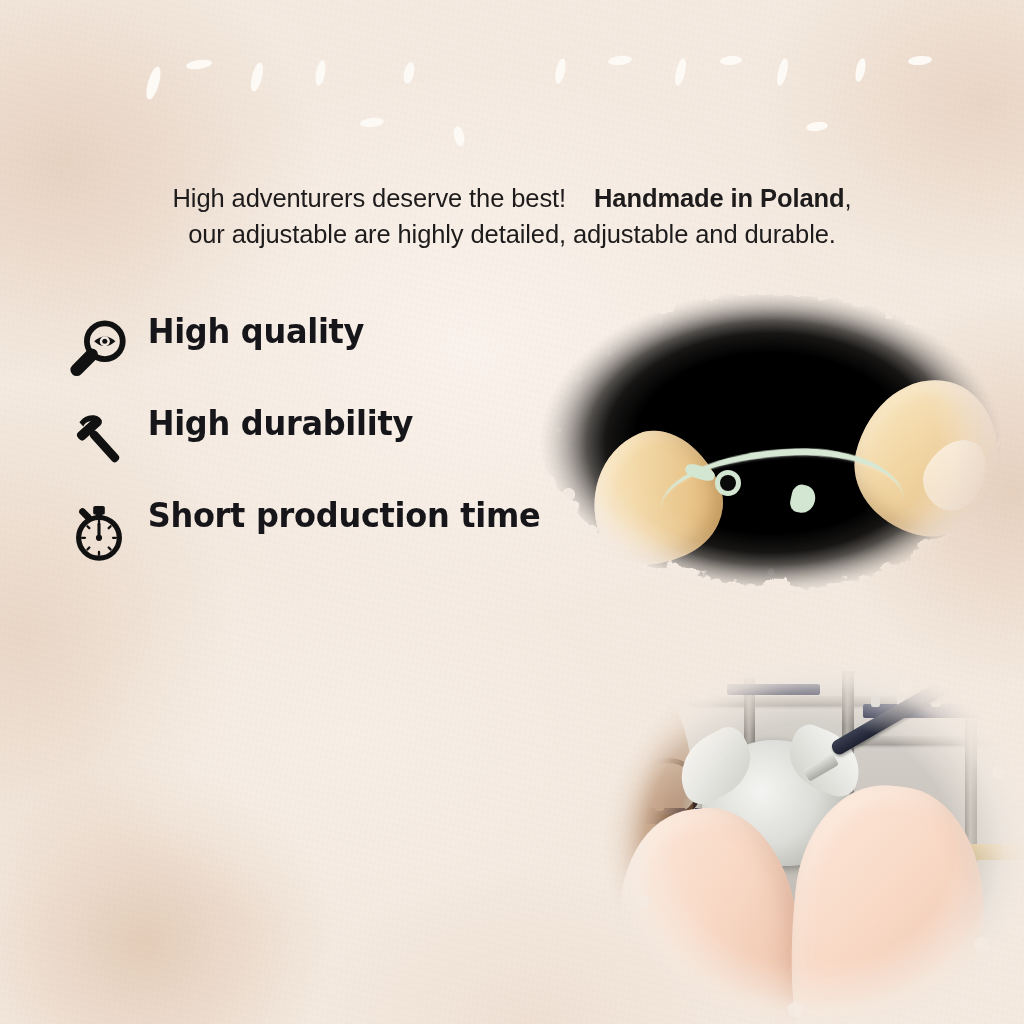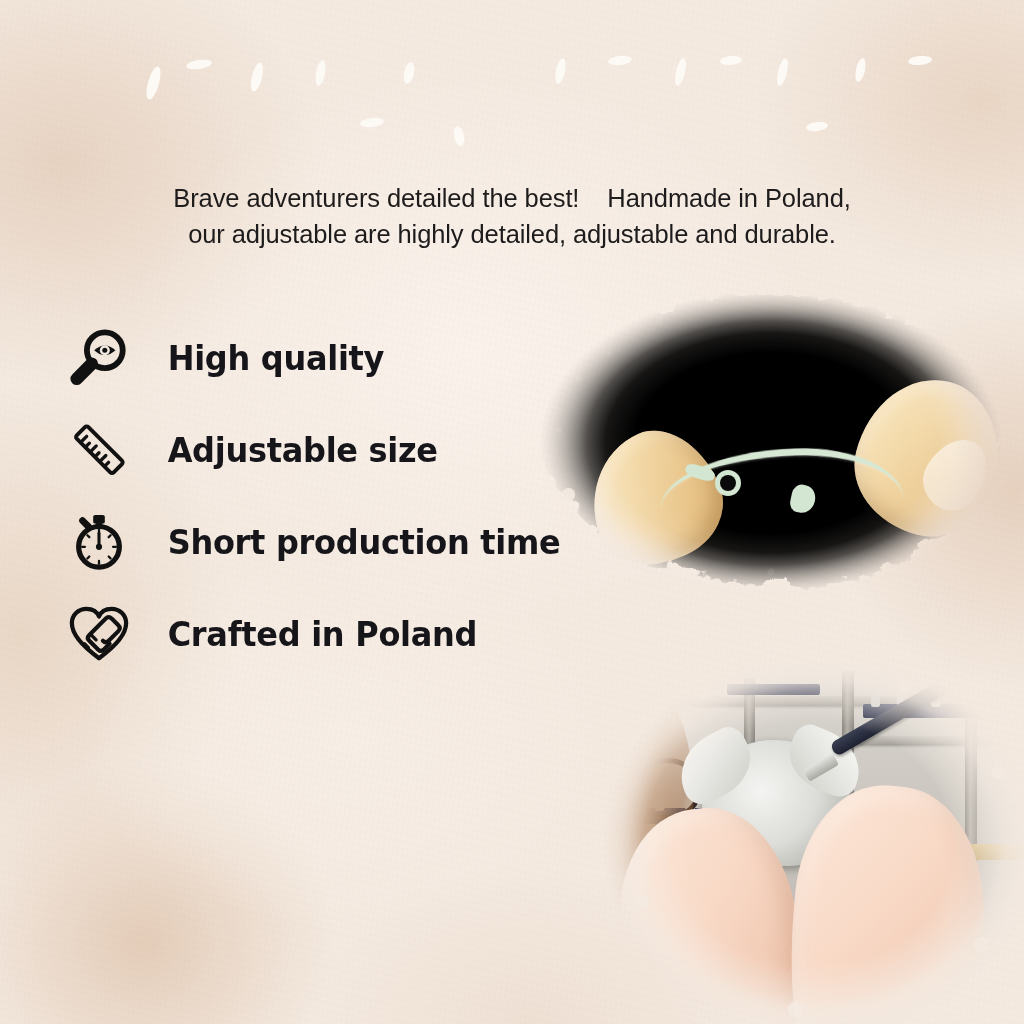--- a/index.html
+++ b/index.html
@@ -93,36 +93,35 @@
     left: 0;
     width: 1024px;
     text-align: center;
     z-index: 6;
     font-family: "Liberation Sans", sans-serif;
     font-size: 25.5px;
     line-height: 36px;
     color: #1d1b1b;
     letter-spacing: -.1px;
   }
-  .subtitle b { font-weight: 400; margin-left: 21px; }
+  .subtitle b { font-weight: 700; margin-left: 21px; }
 
   
   .features {
     position: absolute;
     top: 312px;
     left: 62px;
     width: 720px;
     z-index: 6;
   }
   .feature-row {
     position: relative;
     height: 92px;
     display: flex;
-    align-items: center;
-    gap: 20px;
+    align-items: flex-start;
   }
   .feature-icon {
     width: 74px;
     min-width: 74px;
     height: 74px;
     display: flex;
     align-items: center;
     justify-content: center;
   }
   .feature-icon svg { display: block; overflow: visible; }
@@ -440,58 +439,52 @@
   <div class="gloss" style="left:556px;top:58px;width:9px;height:26px;transform:rotate(12deg);"></div>
   <div class="gloss" style="left:608px;top:56px;width:24px;height:9px;transform:rotate(-6deg);"></div>
   <div class="gloss" style="left:676px;top:58px;width:9px;height:28px;transform:rotate(13deg);"></div>
   <div class="gloss" style="left:720px;top:56px;width:22px;height:9px;transform:rotate(-5deg);"></div>
   <div class="gloss" style="left:778px;top:58px;width:9px;height:28px;transform:rotate(13deg);"></div>
   <div class="gloss" style="left:806px;top:122px;width:22px;height:9px;transform:rotate(-6deg);"></div>
   <div class="gloss" style="left:856px;top:58px;width:9px;height:24px;transform:rotate(12deg);"></div>
   <div class="gloss" style="left:908px;top:56px;width:24px;height:9px;transform:rotate(-5deg);"></div>
 
   <div class="subtitle">
-    <div><span>Brave adventurers detailed the best! </span><b>Handmade in Poland</b><span>,</span></div>
+    <div><span>High adventurers deserve the best! </span><b>Handmade in Poland</b><span>,</span></div>
     <div>our adjustable are highly detailed, adjustable and durable.</div>
   </div>
 
   <div class="features">
 
     <div class="feature-row">
       <span class="feature-icon">
         <svg width="62" height="62" viewBox="0 0 64 64">
           <circle cx="38" cy="24" r="18.5" fill="none" stroke="#111" stroke-width="6"></circle>
           <path d="M24.5 38 L9 53.5" stroke="#111" stroke-width="13" stroke-linecap="round"></path>
           <path d="M27 24 q11 -10 22 0 q-11 10 -22 0 z" fill="#111"></path>
           <circle cx="38" cy="24" r="5.2" fill="#f4eae1"></circle>
           <circle cx="38" cy="24" r="2.6" fill="#111"></circle>
         </svg>
       </span>
       <span class="feature-label">High quality</span>
     </div>
 
-
     <div class="feature-row">
       <span class="feature-icon">
         <svg width="62" height="62" viewBox="0 0 64 64">
-          <g transform="rotate(-45 32 32)">
-            <rect x="24" y="5" width="17" height="54" rx="2.5" fill="none" stroke="#111" stroke-width="4"></rect>
-            <g stroke="#111" stroke-width="3.4" stroke-linecap="round">
-              <path d="M24 13 h9"></path>
-              <path d="M24 20 h6"></path>
-              <path d="M24 27 h9"></path>
-              <path d="M24 34 h6"></path>
-              <path d="M24 41 h9"></path>
-              <path d="M24 48 h6"></path>
-            </g>
+          <g transform="rotate(-42 32 32)">
+            <path d="M30 4 q10 -2 16 5 q4 5 2 10 l-7 -2 q1 -4 -2 -6 q-4 -3 -9 -1 z" fill="#111"></path>
+            <path d="M22 11 h22 q4 0 4 5 t-4 5 H22 q-4 0 -4 -5 t4 -5 z" fill="#111"></path>
+            <rect x="28" y="20" width="9" height="40" rx="4" fill="#111"></rect>
           </g>
         </svg>
       </span>
-      <span class="feature-label">Adjustable size</span>
+      <span class="feature-label">High durability</span>
     </div>
+
 
 
     <div class="feature-row">
       <span class="feature-icon">
         <svg width="62" height="62" viewBox="0 0 64 64">
           <rect x="26" y="4" width="12" height="9" rx="2" fill="#111"></rect>
           <rect x="28.5" y="11" width="7" height="6" fill="#111"></rect>
           <path d="M15 10 l6 6" stroke="#111" stroke-width="7" stroke-linecap="round"></path>
           <circle cx="32" cy="37" r="21" fill="none" stroke="#111" stroke-width="5.4"></circle>
           <g stroke="#111" stroke-width="2.4" stroke-linecap="round">
@@ -504,30 +497,15 @@
             <path d="M44 25 l-2 2"></path>
               <path d="M22 47 l-2 2"></path>
           </g>
           <path d="M32 37 v-14" stroke="#111" stroke-width="3.2" stroke-linecap="round"></path>
           <circle cx="32" cy="37" r="3.2" fill="#111"></circle>
         </svg>
       </span>
       <span class="feature-label">Short production time</span>
     </div>
 
-    <div class="feature-row">
-      <span class="feature-icon">
-        <svg width="62" height="62" viewBox="0 0 64 64">
-          <path d="M32 57 C10 41 4 30 4 21 C4 12 11 6 19 6 C25 6 30 9 32 14 C34 9 39 6 45 6 C53 6 60 12 60 21 C60 30 54 41 32 57 Z" fill="none" stroke="#111" stroke-width="4.4" stroke-linejoin="round"></path>
-          <path d="M32 23 l7 -7 q3 -3 6 0 l7 7 q3 3 0 6 l-10 10 q-3 3 -6 0" fill="none" stroke="#111" stroke-width="4.2" stroke-linejoin="round" stroke-linecap="round"></path>
-          <path d="M31 24 l-9 9 q-3 3 0 6 l9 9 q3 3 6 0 l6 -6" fill="none" stroke="#111" stroke-width="4.2" stroke-linejoin="round" stroke-linecap="round"></path>
-          <g stroke="#111" stroke-width="3.4" stroke-linecap="round">
-            <path d="M24 33 l5 5"></path>
-            <path d="M20 37 l5 5"></path>
-            <path d="M17 42 l4 4"></path>
-          </g>
-        </svg>
-      </span>
-      <span class="feature-label">Crafted in Poland</span>
-    </div>
 
   </div>
 </div>
 
 </body></html>

